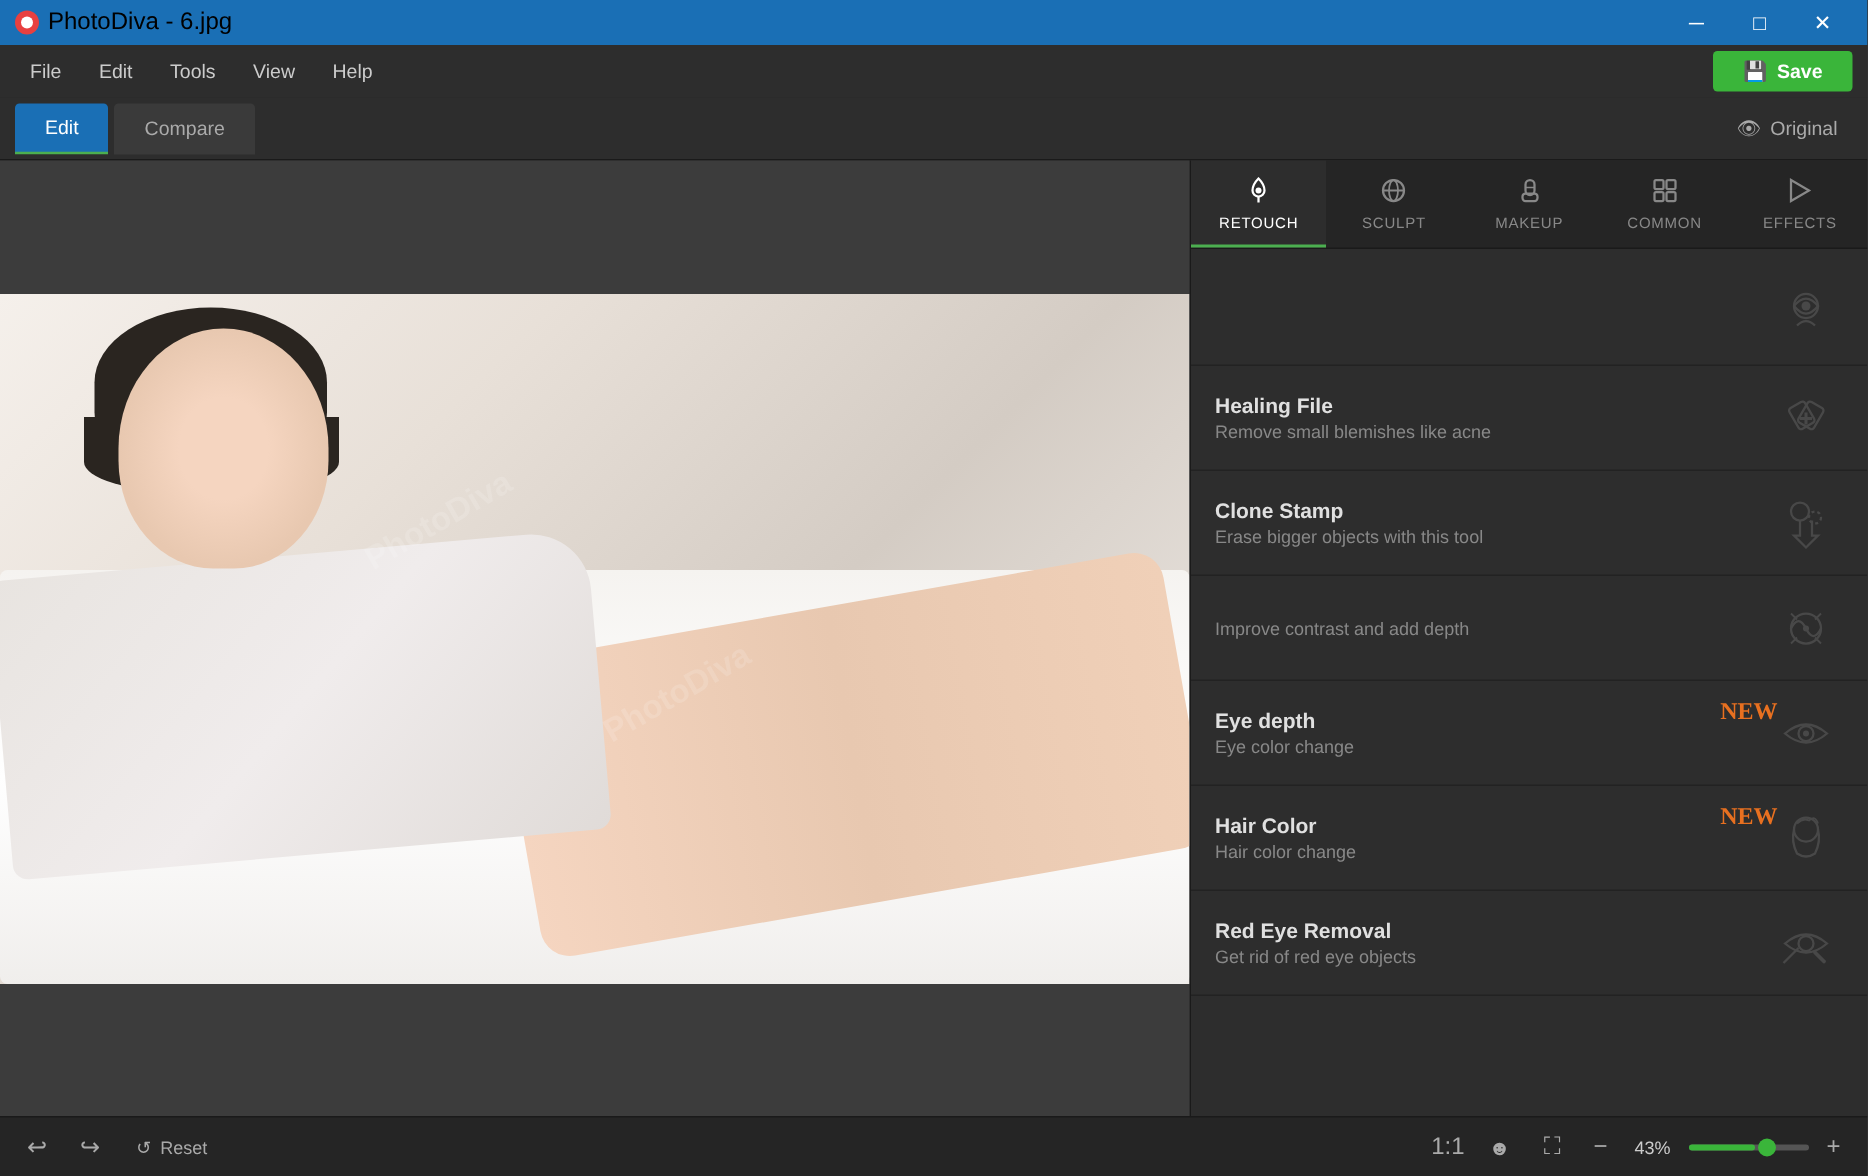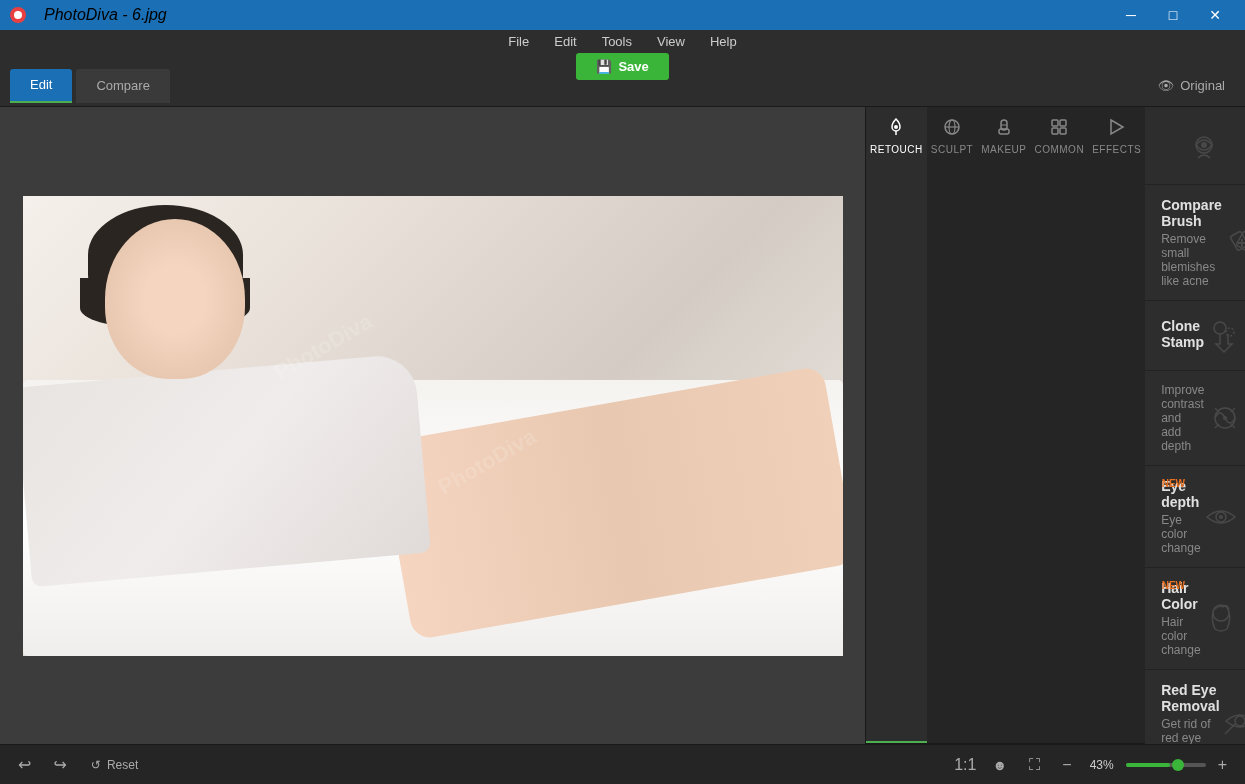--- a/index.html
+++ b/index.html
@@ -4,32 +4,31 @@
   <style>
     * { margin: 0; padding: 0; box-sizing: border-box; }
     body { width: 1245px; height: 784px; background: #2b2b2b; font-family: 'Segoe UI', Arial, sans-serif; overflow: hidden; user-select: none; }
 
     
     #titlebar {
       width: 100%; height: 30px; background: #1a6fb5;
       display: flex; align-items: center; justify-content: space-between;
       padding: 0 10px;
     }
-    #titlebar-left { display: flex; align-items: center; gap: 18px; font-style: italic; }
+    #titlebar-left { display: flex; align-items: center; gap: 6px; }
     #titlebar-logo { width: 16px; height: 16px; background: #e84040; border-radius: 50%; display: flex; align-items: center; justify-content: center; }
     #titlebar-logo::after { content: ''; width: 8px; height: 8px; background: white; border-radius: 50%; }
     #titlebar-controls { display: flex; gap: 2px; }
     .titlebar-btn { width: 40px; height: 30px; background: transparent; border: none; color: white; font-size: 14px; cursor: pointer; display: flex; align-items: center; justify-content: center; }
 
     
     #menubar {
       width: 100%; height: 35px; background: #2d2d2d;
       display: flex; align-items: center; padding: 0 10px;
       justify-content: space-between;
-      flex-direction: column;
     }
     #menubar-items { display: flex; gap: 5px; }
     .menu-item { color: #ccc; font-size: 13px; padding: 4px 10px; cursor: pointer; border-radius: 3px; }
     #save-btn {
       background: #3ab53a; color: white; border: none; padding: 6px 20px;
       font-size: 13px; cursor: pointer; border-radius: 3px; display: flex; align-items: center; gap: 6px;
       font-weight: 600;
     }
 
     
@@ -67,21 +66,21 @@
       position: relative; overflow: hidden;
     }
     
     .watermark {
       position: absolute; color: rgba(255,255,255,0.15); font-size: 22px; font-weight: bold;
       transform: rotate(-30deg); pointer-events: none;
     }
 
     
     #right-panel {
-      width: 380px; background: #2d2d2d; display: flex; flex-direction: row;
+      width: 452px; background: #2d2d2d; display: flex; flex-direction: column;
       border-left: 1px solid #1a1a1a;
       justify-content: flex-end;
     }
 
     
     #tab-bar {
       display: flex; background: #252525; border-bottom: 1px solid #1a1a1a;
     }
     .panel-tab {
       flex: 1; padding: 10px 4px 8px; display: flex; flex-direction: column;
@@ -103,21 +102,21 @@
       cursor: pointer; border-bottom: 1px solid #222; position: relative;
       background: #2d2d2d; transition: background 0.15s;
       min-height: 70px;
     }
     .tool-text { flex: 1; }
     .tool-name { color: #e0e0e0; font-size: 14px; font-weight: 600; margin-bottom: 3px; }
     .tool-desc { color: #888; font-size: 12px; }
     .tool-icon-area { width: 50px; display: flex; justify-content: center; align-items: center; opacity: 0.3; }
     .new-badge {
       position: absolute; top: 12px; right: 60px;
-      background: transparent; color: #e87020; font-size: 10px; font-weight: bold;
+      background: transparent; color: #e87020; font-size: 16px; font-weight: bold; font-family: Liberation Serif, serif;
     }
 
     
     #bottom-bar {
       width: 100%; height: 40px; background: #252525;
       display: flex; align-items: center; padding: 0 12px; gap: 10px;
       border-top: 1px solid #1a1a1a;
     }
     .bottom-btn { background: transparent; border: none; color: #aaa; cursor: pointer; font-size: 16px; padding: 4px 6px; }
     #reset-btn { color: #aaa; background: transparent; border: none; font-size: 12px; cursor: pointer; display: flex; align-items: center; gap: 6px; padding: 4px 8px; }
@@ -279,36 +278,37 @@
             <circle cx="20" cy="15" r="8" stroke="#888" stroke-width="1.5" fill="none"></circle>
             <path d="M12 15 Q20 5 28 15 Q20 25 12 15" stroke="#888" stroke-width="1.5" fill="none"></path>
             <circle cx="20" cy="15" r="3" fill="#888"></circle>
             <path d="M14 28 Q20 22 26 28" stroke="#888" stroke-width="1.5"></path>
           </svg>
         </div>
       </div>
 
       <div class="tool-item">
         <div class="tool-text">
-          <div class="tool-name">Compare Brush</div>
+          <div class="tool-name">Healing File</div>
           <div class="tool-desc">Remove small blemishes like acne</div>
         </div>
         <div class="tool-icon-area">
           <svg width="40" height="40" viewBox="0 0 40 40" fill="none">
             <rect x="8" y="14" width="12" height="16" rx="2" stroke="#888" stroke-width="1.5" fill="none" transform="rotate(-30 8 14)"></rect>
             <rect x="22" y="8" width="12" height="16" rx="2" stroke="#888" stroke-width="1.5" fill="none" transform="rotate(30 22 8)"></rect>
             <line x1="16" y1="20" x2="24" y2="20" stroke="#888" stroke-width="2"></line>
             <line x1="20" y1="16" x2="20" y2="24" stroke="#888" stroke-width="2"></line>
           </svg>
         </div>
       </div>
 
       <div class="tool-item">
         <div class="tool-text">
           <div class="tool-name">Clone Stamp</div>
+          <div class="tool-desc">Erase bigger objects with this tool</div>
         </div>
         <div class="tool-icon-area">
           <svg width="40" height="40" viewBox="0 0 40 40" fill="none">
             <circle cx="16" cy="12" r="6" stroke="#888" stroke-width="1.5" fill="none"></circle>
             <path d="M16 18 L16 28 L12 28 L20 36 L28 28 L24 28 L24 18" stroke="#888" stroke-width="1.5" fill="none"></path>
             <circle cx="26" cy="16" r="4" stroke="#888" stroke-width="1.5" fill="none" stroke-dasharray="2,2"></circle>
           </svg>
         </div>
       </div>
 

